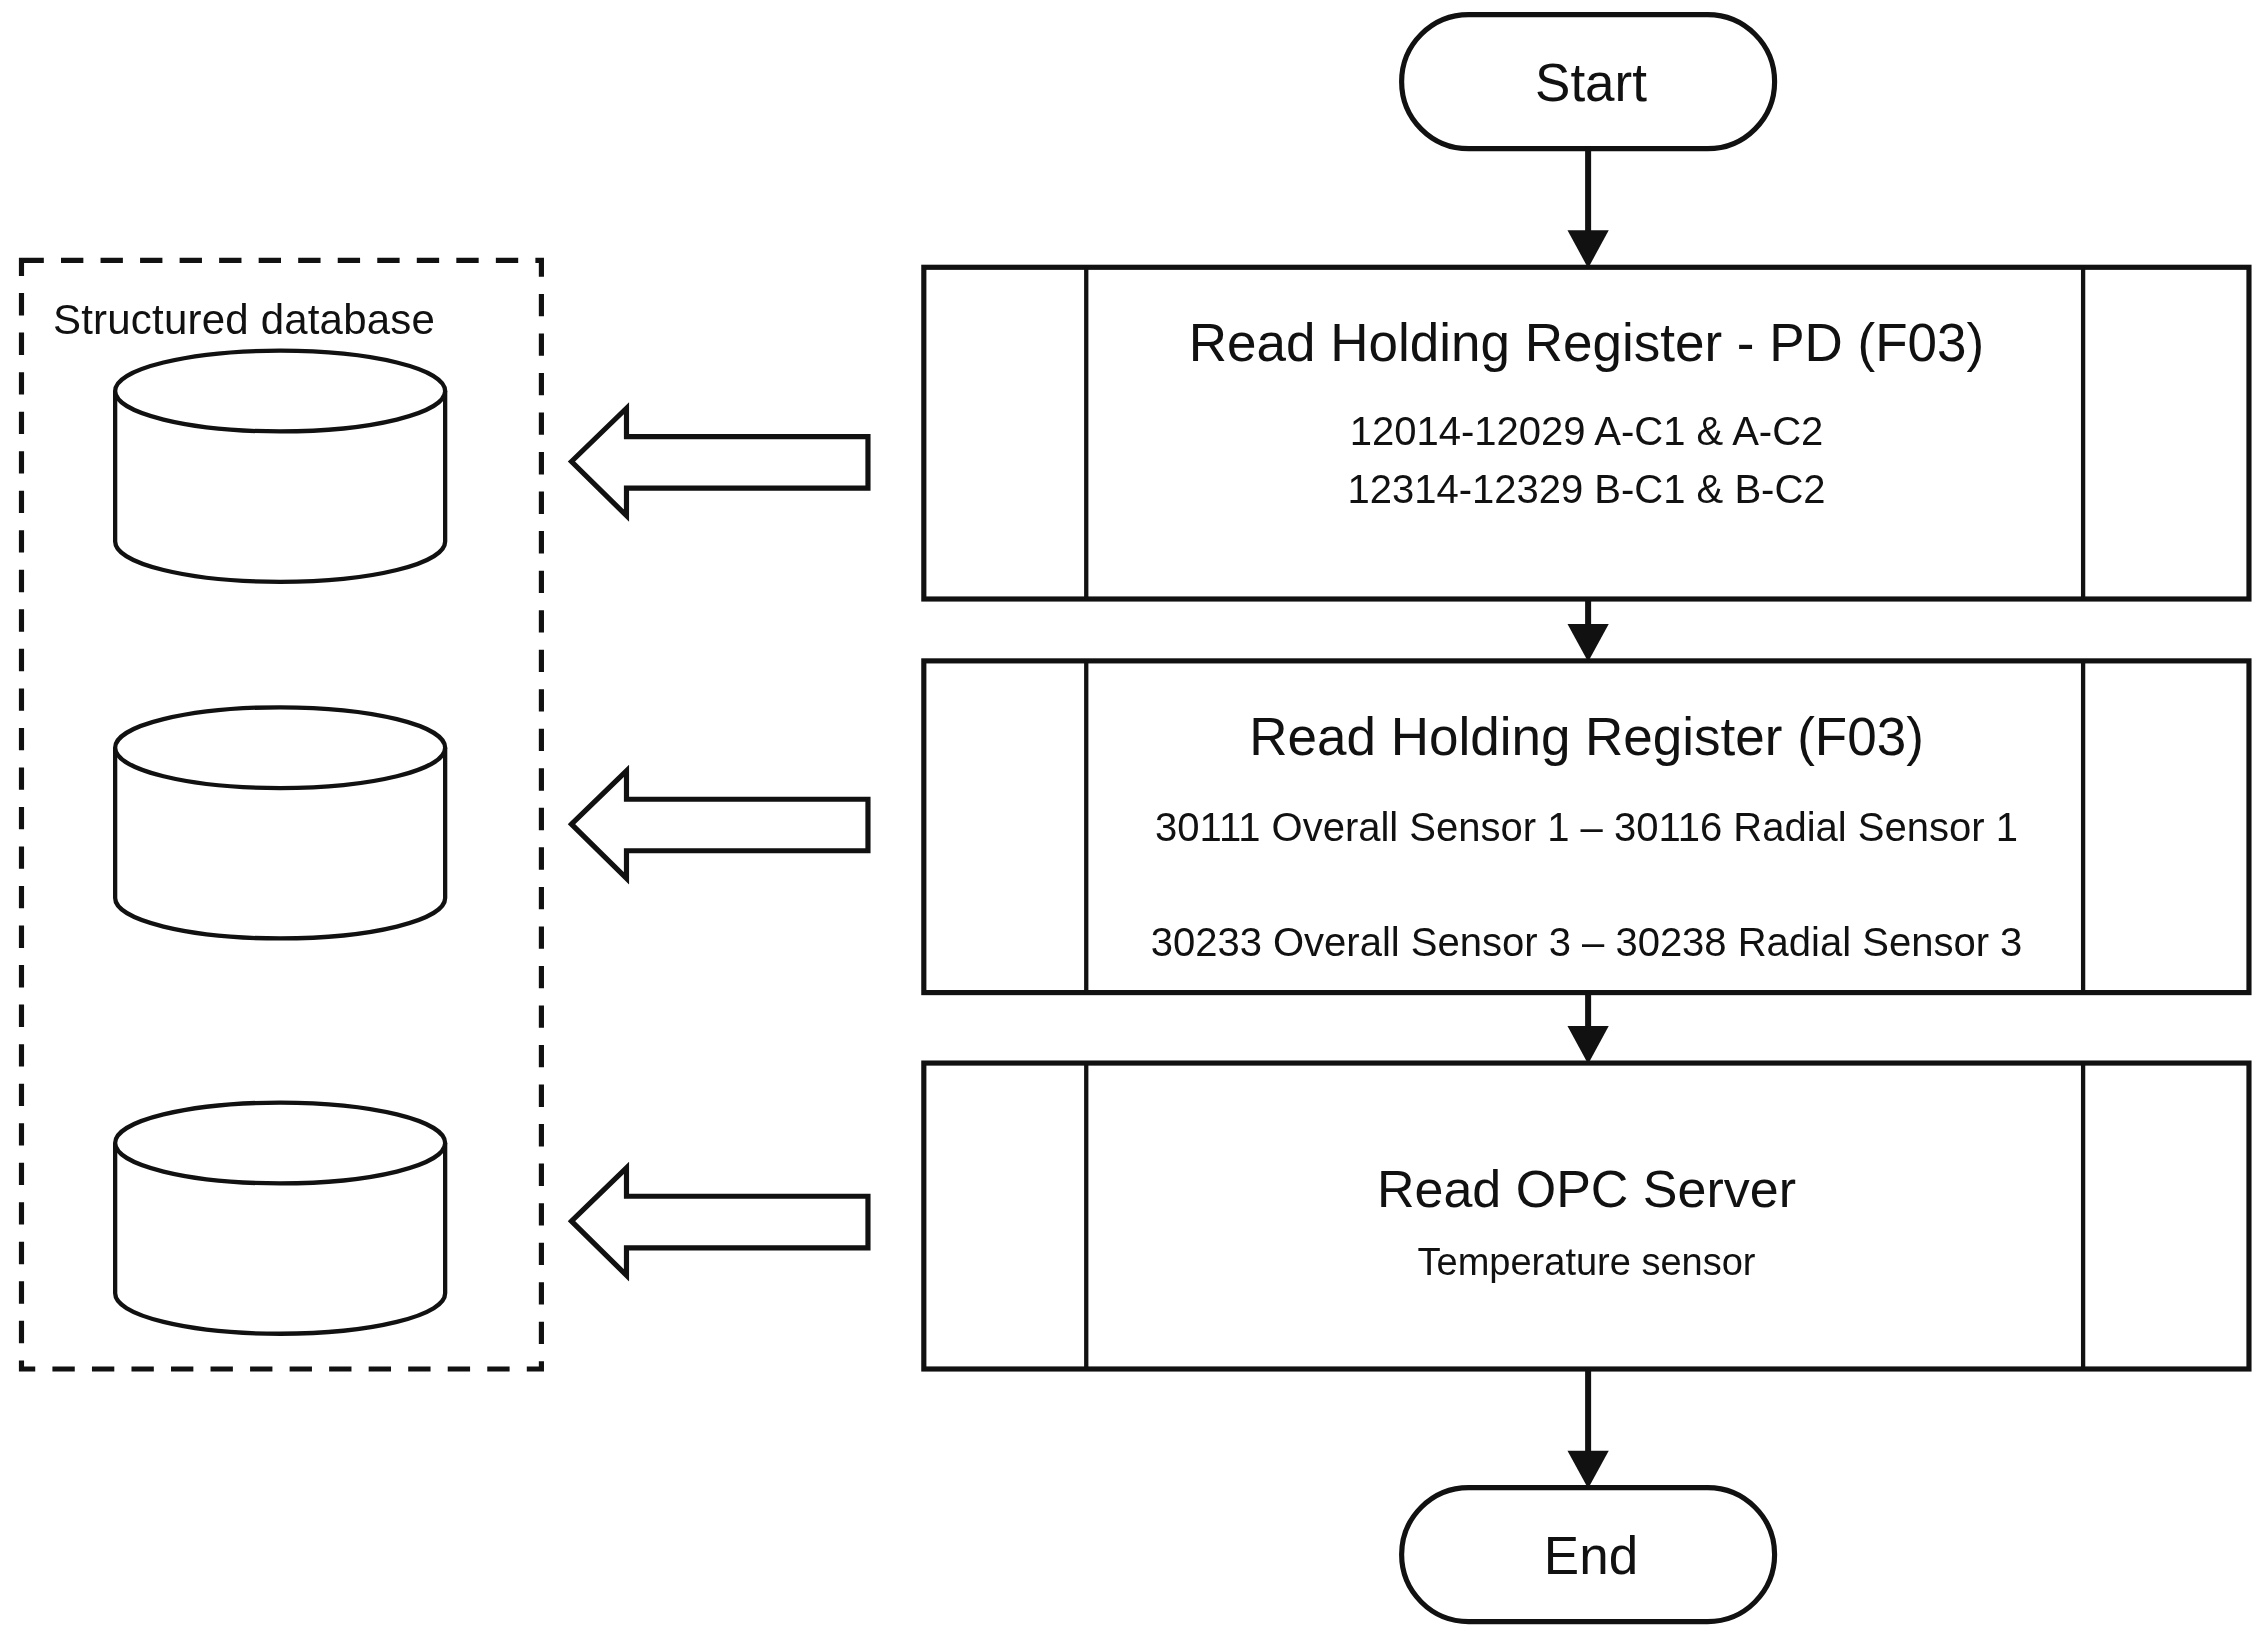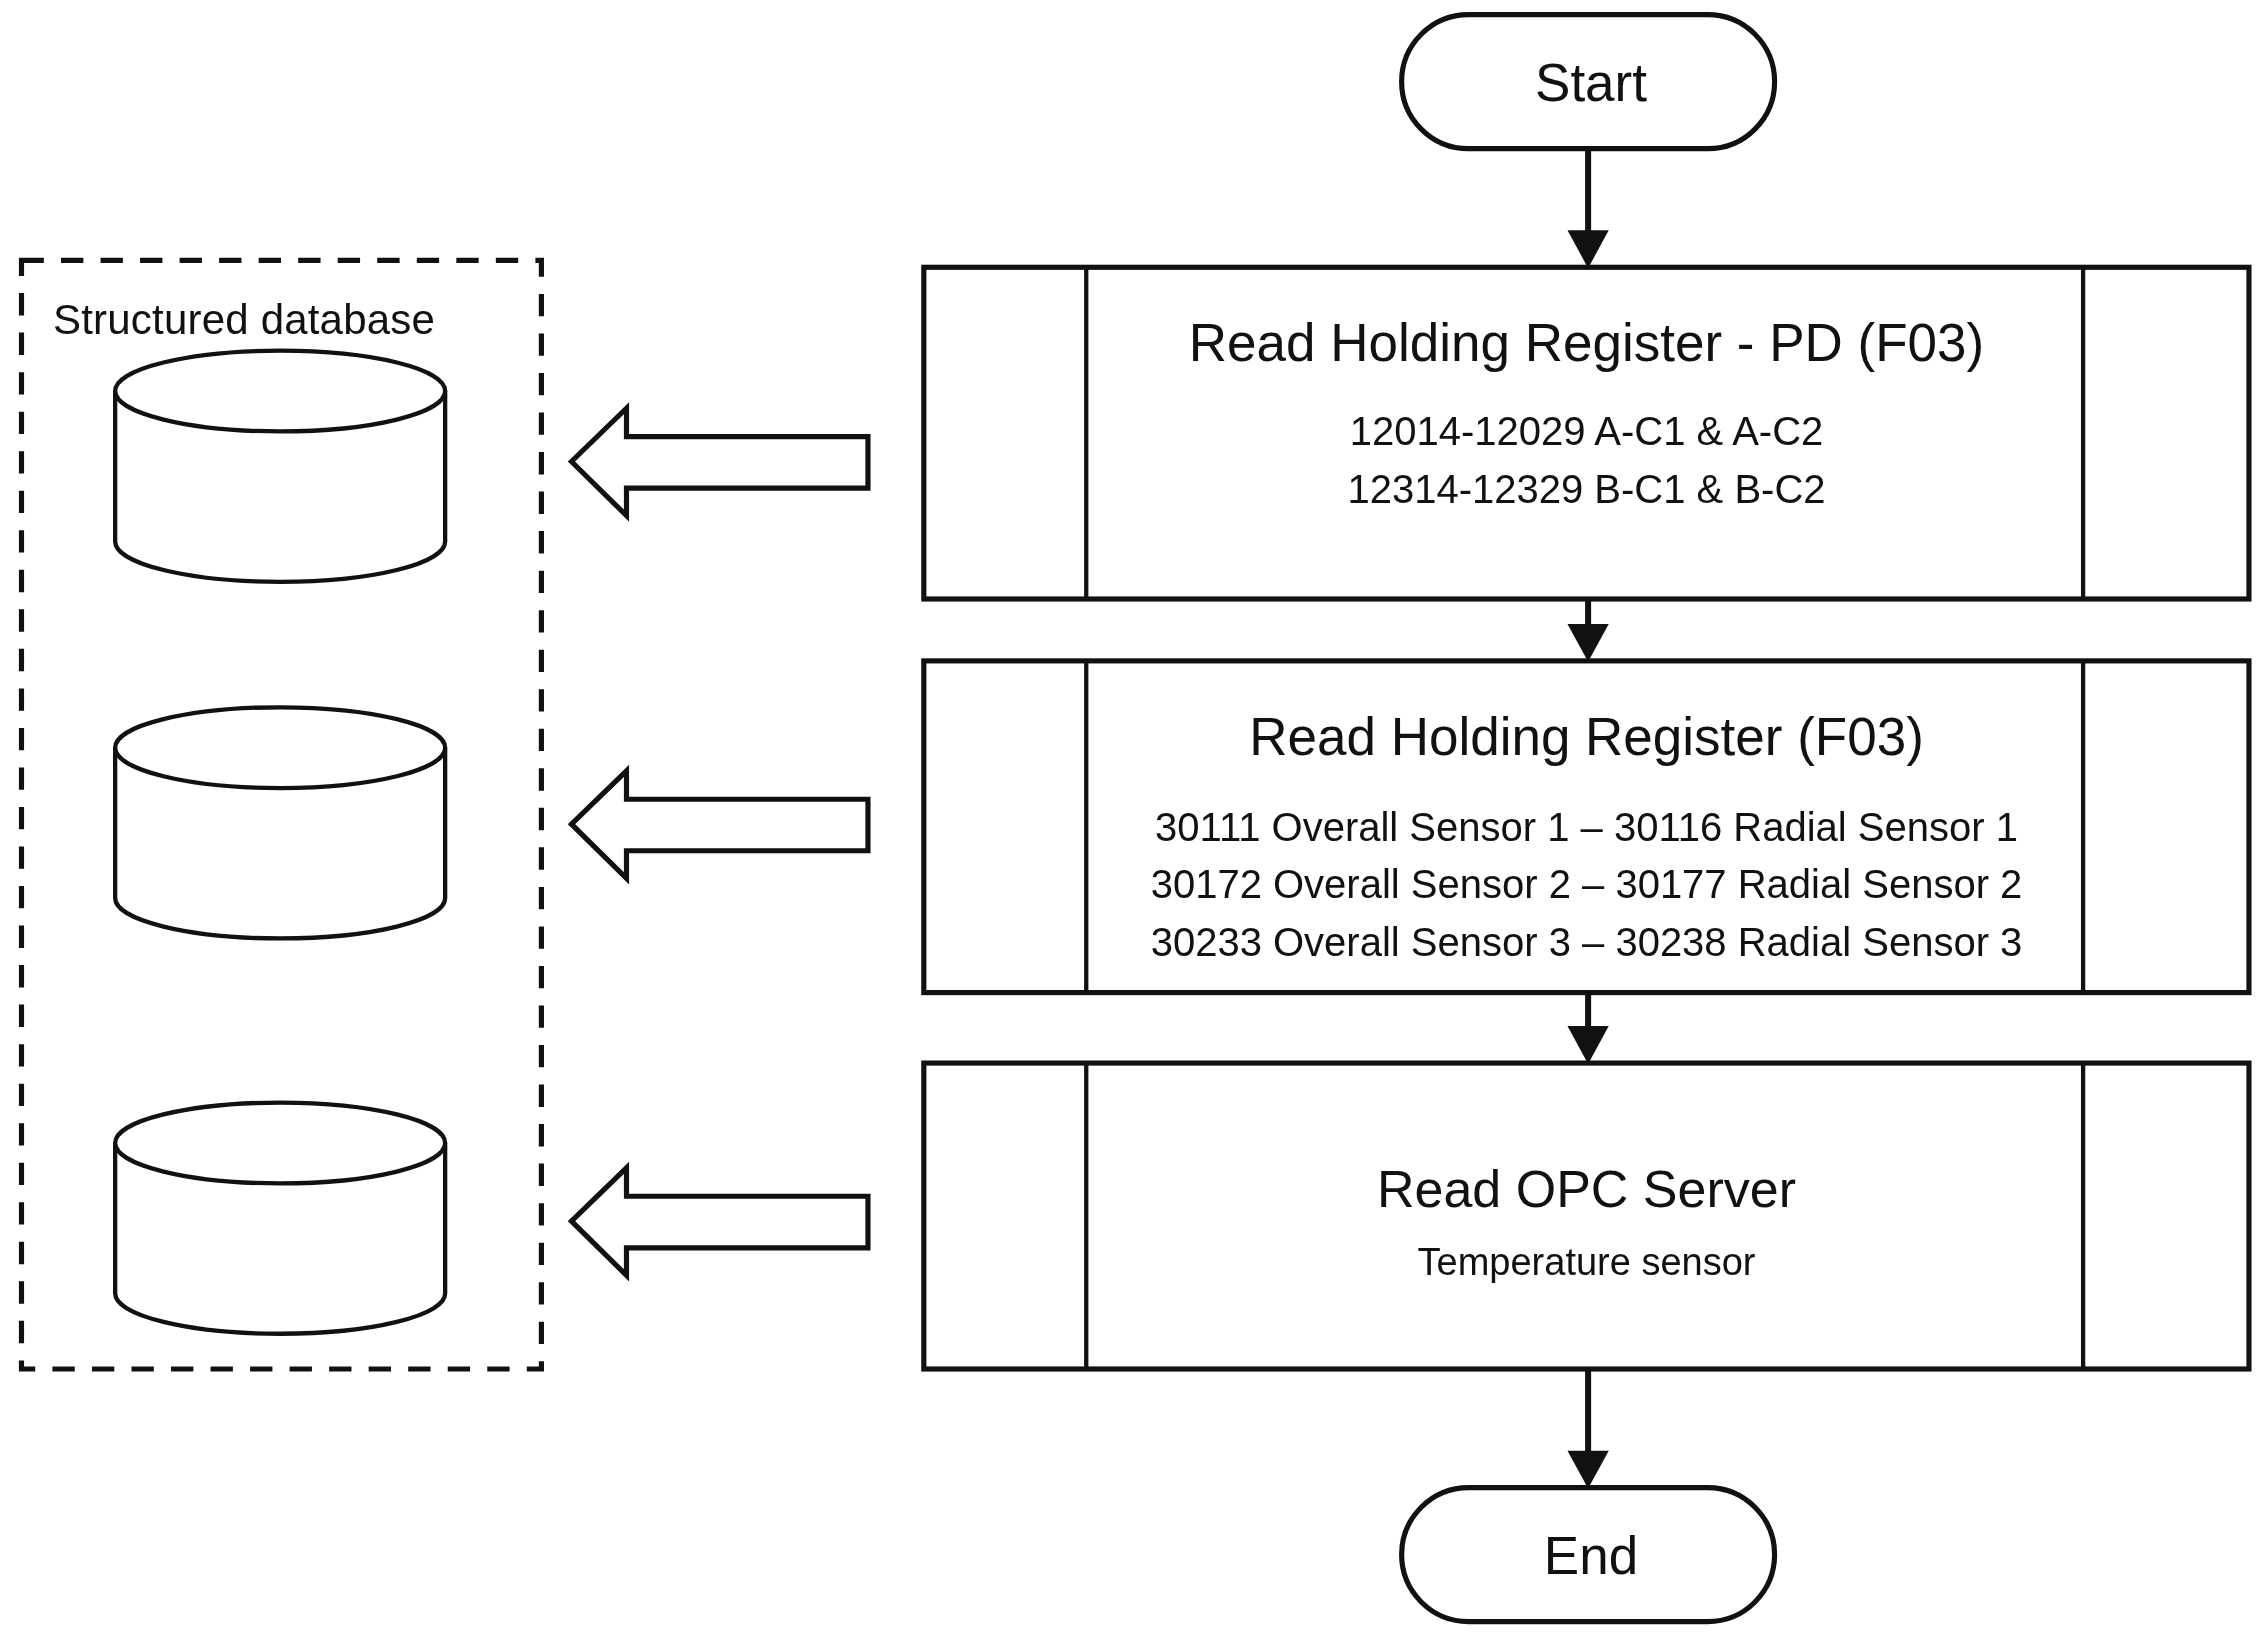--- a/index.html
+++ b/index.html
@@ -175,20 +175,19 @@
   <div class="txt terminator-label" style="left:1402px; top:1525px;">End</div>
 
   <div class="txt group-label" style="left:53px; top:295px;">Structured database</div>
 
   <div class="txt step-title" style="left:1090px; top:312px;">Read Holding Register - PD (F03)</div>
   <div class="txt step-line" style="left:1090px; top:395px;">12014-12029 A-C1 &amp; A-C2</div>
   <div class="txt step-line" style="left:1090px; top:453px;">12314-12329 B-C1 &amp; B-C2</div>
 
   <div class="txt step-title" style="left:1090px; top:706px;">Read Holding Register (F03)</div>
   <div class="txt step-line" style="left:1090px; top:791px;">30111 Overall Sensor 1 – 30116 Radial Sensor 1</div>
-  <div class="txt step-line" style="left:1090px; top:848px;">30172 Overall Sensor 2 – 30177 Radial Sensor 2</div>
   <div class="txt step-line" style="left:1090px; top:906px;">30233 Overall Sensor 3 – 30238 Radial Sensor 3</div>
 
   <div class="txt step-title-sm" style="left:1090px; top:1159px;">Read OPC Server</div>
   <div class="txt step-sub" style="left:1090px; top:1240px;">Temperature sensor</div>
 
 </div>
 
 
 </body></html>

